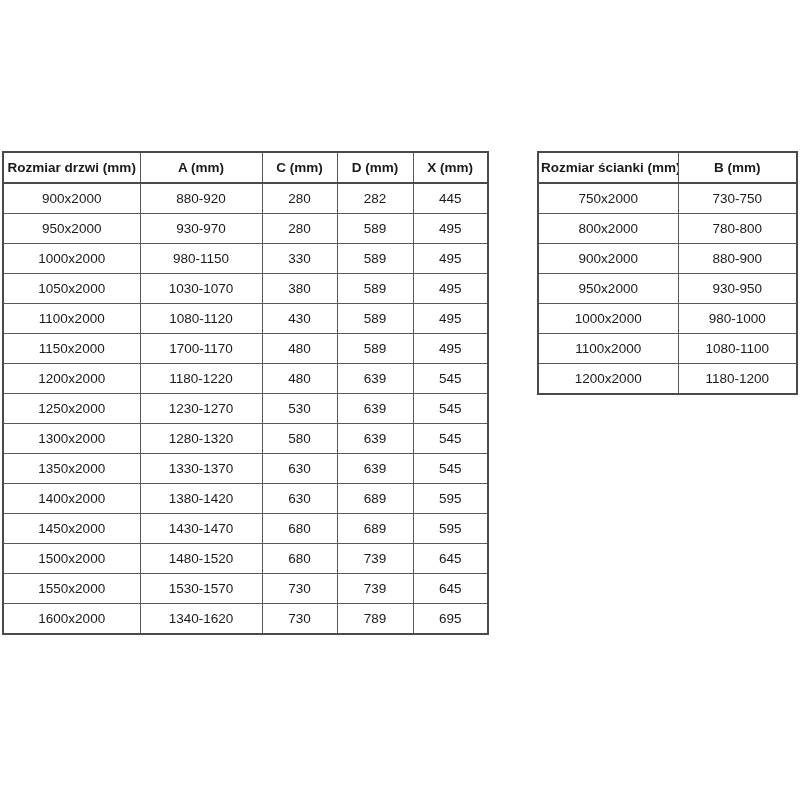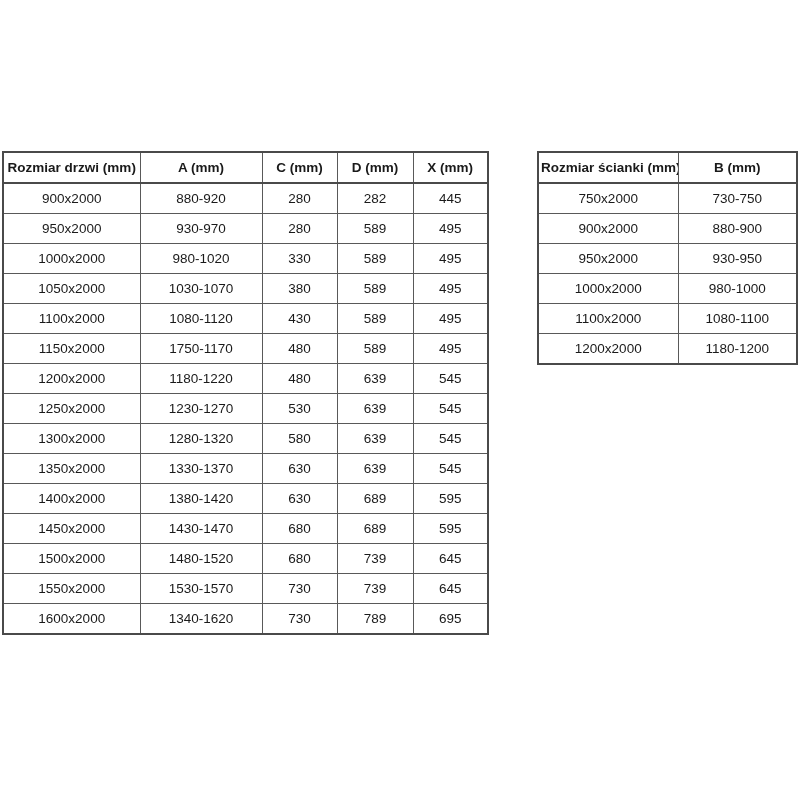--- a/index.html
+++ b/index.html
@@ -81,42 +81,42 @@
         </tr>
         <tr>
           <td>950x2000</td>
           <td>930-970</td>
           <td>280</td>
           <td>589</td>
           <td>495</td>
         </tr>
         <tr>
           <td>1000x2000</td>
-          <td>980-1020</td>
+          <td>980-1150</td>
           <td>330</td>
           <td>589</td>
           <td>495</td>
         </tr>
         <tr>
           <td>1050x2000</td>
           <td>1030-1070</td>
           <td>380</td>
           <td>589</td>
           <td>495</td>
         </tr>
         <tr>
           <td>1100x2000</td>
           <td>1080-1120</td>
           <td>430</td>
           <td>589</td>
           <td>495</td>
         </tr>
         <tr>
           <td>1150x2000</td>
-          <td>1750-1170</td>
+          <td>1700-1170</td>
           <td>480</td>
           <td>589</td>
           <td>495</td>
         </tr>
         <tr>
           <td>1200x2000</td>
           <td>1180-1220</td>
           <td>480</td>
           <td>639</td>
           <td>545</td>
@@ -190,20 +190,24 @@
           <th>Rozmiar ścianki (mm)</th>
           <th>B (mm)</th>
         </tr>
     </thead>
     <tbody>
         <tr>
           <td>750x2000</td>
           <td>730-750</td>
         </tr>
         <tr>
+          <td>800x2000</td>
+          <td>780-800</td>
+        </tr>
+        <tr>
           <td>900x2000</td>
           <td>880-900</td>
         </tr>
         <tr>
           <td>950x2000</td>
           <td>930-950</td>
         </tr>
         <tr>
           <td>1000x2000</td>
           <td>980-1000</td>

